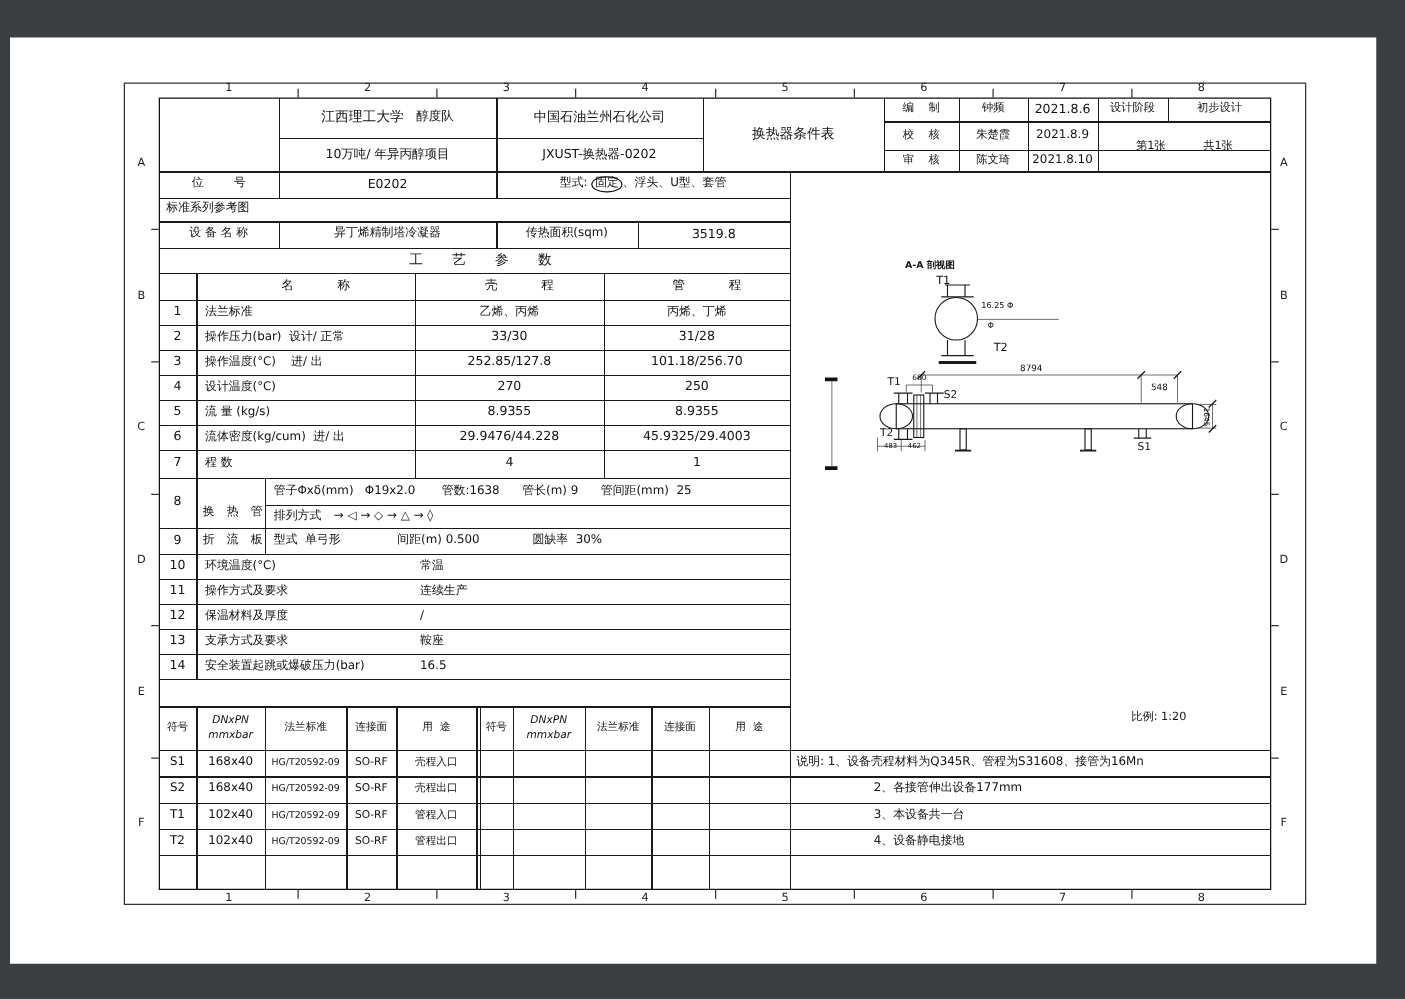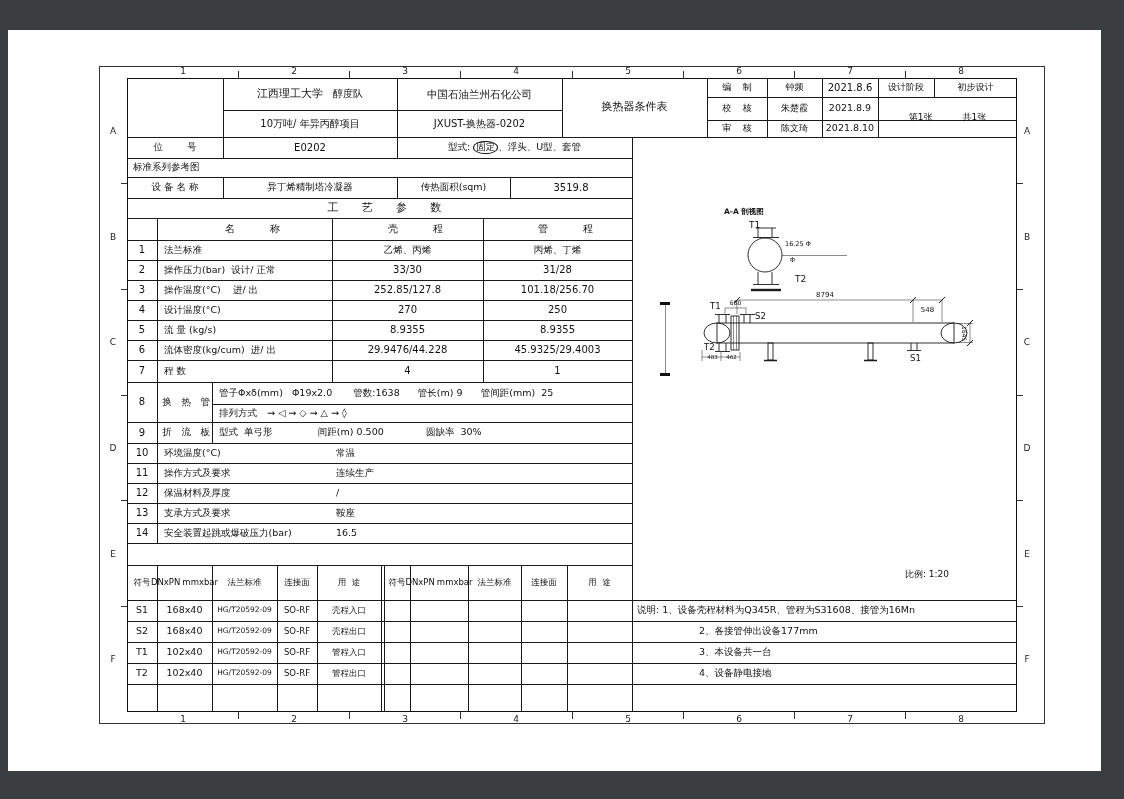--- a/index.html
+++ b/index.html
@@ -4,21 +4,21 @@
 <style>
   html,body{margin:0;padding:0;}
   body{background:#222;font-family:"DejaVu Sans","Liberation Sans",sans-serif;}
   .stage{position:relative;width:1124px;height:799px;background:#3b3e41;overflow:hidden;}
   .page{position:absolute;left:8px;top:30px;width:1093px;height:741px;background:#ffffff;}
   .oframe{position:absolute;left:91px;top:36px;width:946px;height:658px;border:1px solid #333;box-sizing:border-box;}
   .iframe{position:absolute;left:119px;top:48px;width:890px;height:634px;border:1.5px solid #111;box-sizing:border-box;}
   .tbl{position:absolute;left:119px;top:48px;width:890px;height:634px;}
   .t{position:absolute;display:flex;align-items:center;justify-content:center;white-space:pre;color:#111;font-size:10px;line-height:1.15;}
   .l{justify-content:flex-start;}
-  .col{gap:2px;}
+  .col{flex-direction:column;gap:2px;font-style:italic;}
   .zone{position:absolute;display:flex;align-items:center;justify-content:center;font-size:9px;color:#222;}
   .sp1{letter-spacing:0.9em;padding-left:0.9em;}
   .sp2{letter-spacing:1.6em;padding-left:1.6em;}
   .sp3{letter-spacing:0.35em;padding-left:0.35em;}
   .circ{border:1px solid #111;border-radius:50%;padding:0 2px 1px 2px;}
   .vtext{writing-mode:vertical-rl;}
   svg{position:absolute;left:0;top:0;}
 </style>
 </head>
 <body>
@@ -181,21 +181,21 @@
    <div class="t l" style="left:37px;top:262px;width:168px;height:20px;font-size:9.5px">流体密度(kg/cum)  进/ 出</div>
    <div class="t" style="left:205px;top:262px;width:151px;height:20px">29.9476/44.228</div>
    <div class="t" style="left:356px;top:262px;width:149px;height:20px">45.9325/29.4003</div>
 
    <div class="t" style="left:0;top:282px;width:30px;height:22px">7</div>
    <div class="t l" style="left:37px;top:282px;width:168px;height:22px;font-size:9.5px">程 数</div>
    <div class="t" style="left:205px;top:282px;width:151px;height:22px">4</div>
    <div class="t" style="left:356px;top:282px;width:149px;height:22px">1</div>
 
    <div class="t" style="left:0;top:304px;width:30px;height:40px">8</div>
-   <div class="t sp3" style="left:30px;top:304px;width:55px;height:40px;font-size:9.5px">换 热 管</div>
+   <div class="t sp3" style="left:30px;top:312px;width:55px;height:40px;font-size:9.5px">换 热 管</div>
    <div class="t l" style="left:92px;top:304px;width:413px;height:22px;font-size:9.5px">管子Φxδ(mm)   Φ19x2.0       管数:1638      管长(m) 9      管间距(mm)  25</div>
    <div class="t l" style="left:92px;top:326px;width:413px;height:18px;font-size:9.5px;gap:10px">
      <span>排列方式</span><span>→ ◁ → ◇ → △ → ◊</span>
    </div>
 
    <div class="t" style="left:0;top:344px;width:30px;height:21px">9</div>
    <div class="t sp3" style="left:30px;top:344px;width:55px;height:21px;font-size:9.5px">折 流 板</div>
    <div class="t l" style="left:92px;top:344px;width:413px;height:21px;font-size:9.5px">型式  单弓形               间距(m) 0.500              圆缺率  30%</div>
 
    <div class="t" style="left:0;top:365px;width:30px;height:20px">10</div>

